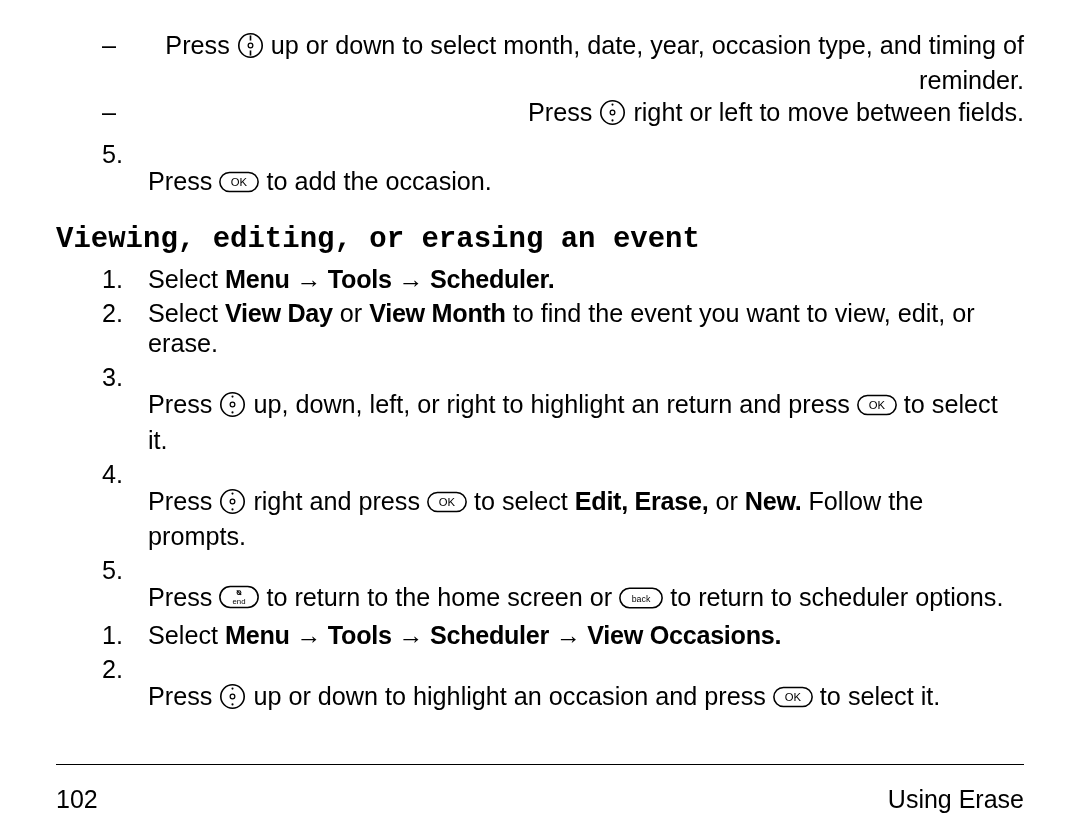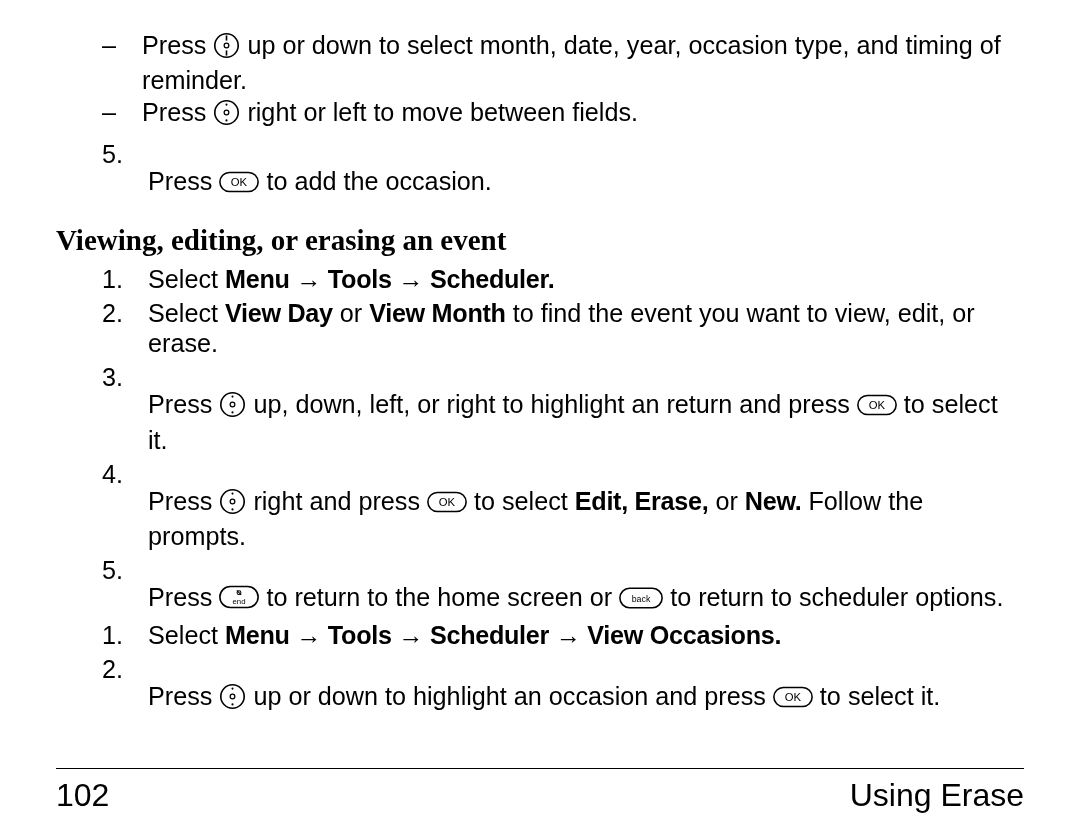--- a/index.html
+++ b/index.html
@@ -21,21 +21,21 @@
   }
   .content {
     flex: 1;
     font-size: 25.2px;
     line-height: 1.2;
   }
   h2 {
     font-size: 29px;
     font-weight: 700;
     margin: 24px 0 6px 0;
-    font-family: Liberation Serif, serif;
+    font-family: Liberation Mono, monospace;
   }
   ol, ul {
     margin: 0;
     padding: 0;
   }
   ol.num {
     list-style: none;
     margin-left: 0;
   }
   ol.num > li {
@@ -56,28 +56,29 @@
   ul.dash > li {
     display: flex;
     margin: 2px 0;
   }
   ul.dash > li > .dashm {
     width: 40px;
     flex: 0 0 40px;
   }
   ul.dash > li > .dtext {
     flex: 1;
+    text-align: right;
   }
   .cond { font-weight: 700; font-family: Arial, Helvetica, sans-serif; letter-spacing: -0.3px; }
   .footer {
     border-top: 1.5px solid #000;
     display: flex;
     justify-content: space-between;
-    padding-top: 8px;
-    font-size: 32px;
+    padding-top: 20px;
+    font-size: 25px;
     margin-top: 8px;
   }
   .icon {
     display: inline-block;
     vertical-align: -5px;
   }
   .icon-ok {
     display: inline-block;
     vertical-align: -3px;
     margin-top: 30px;

